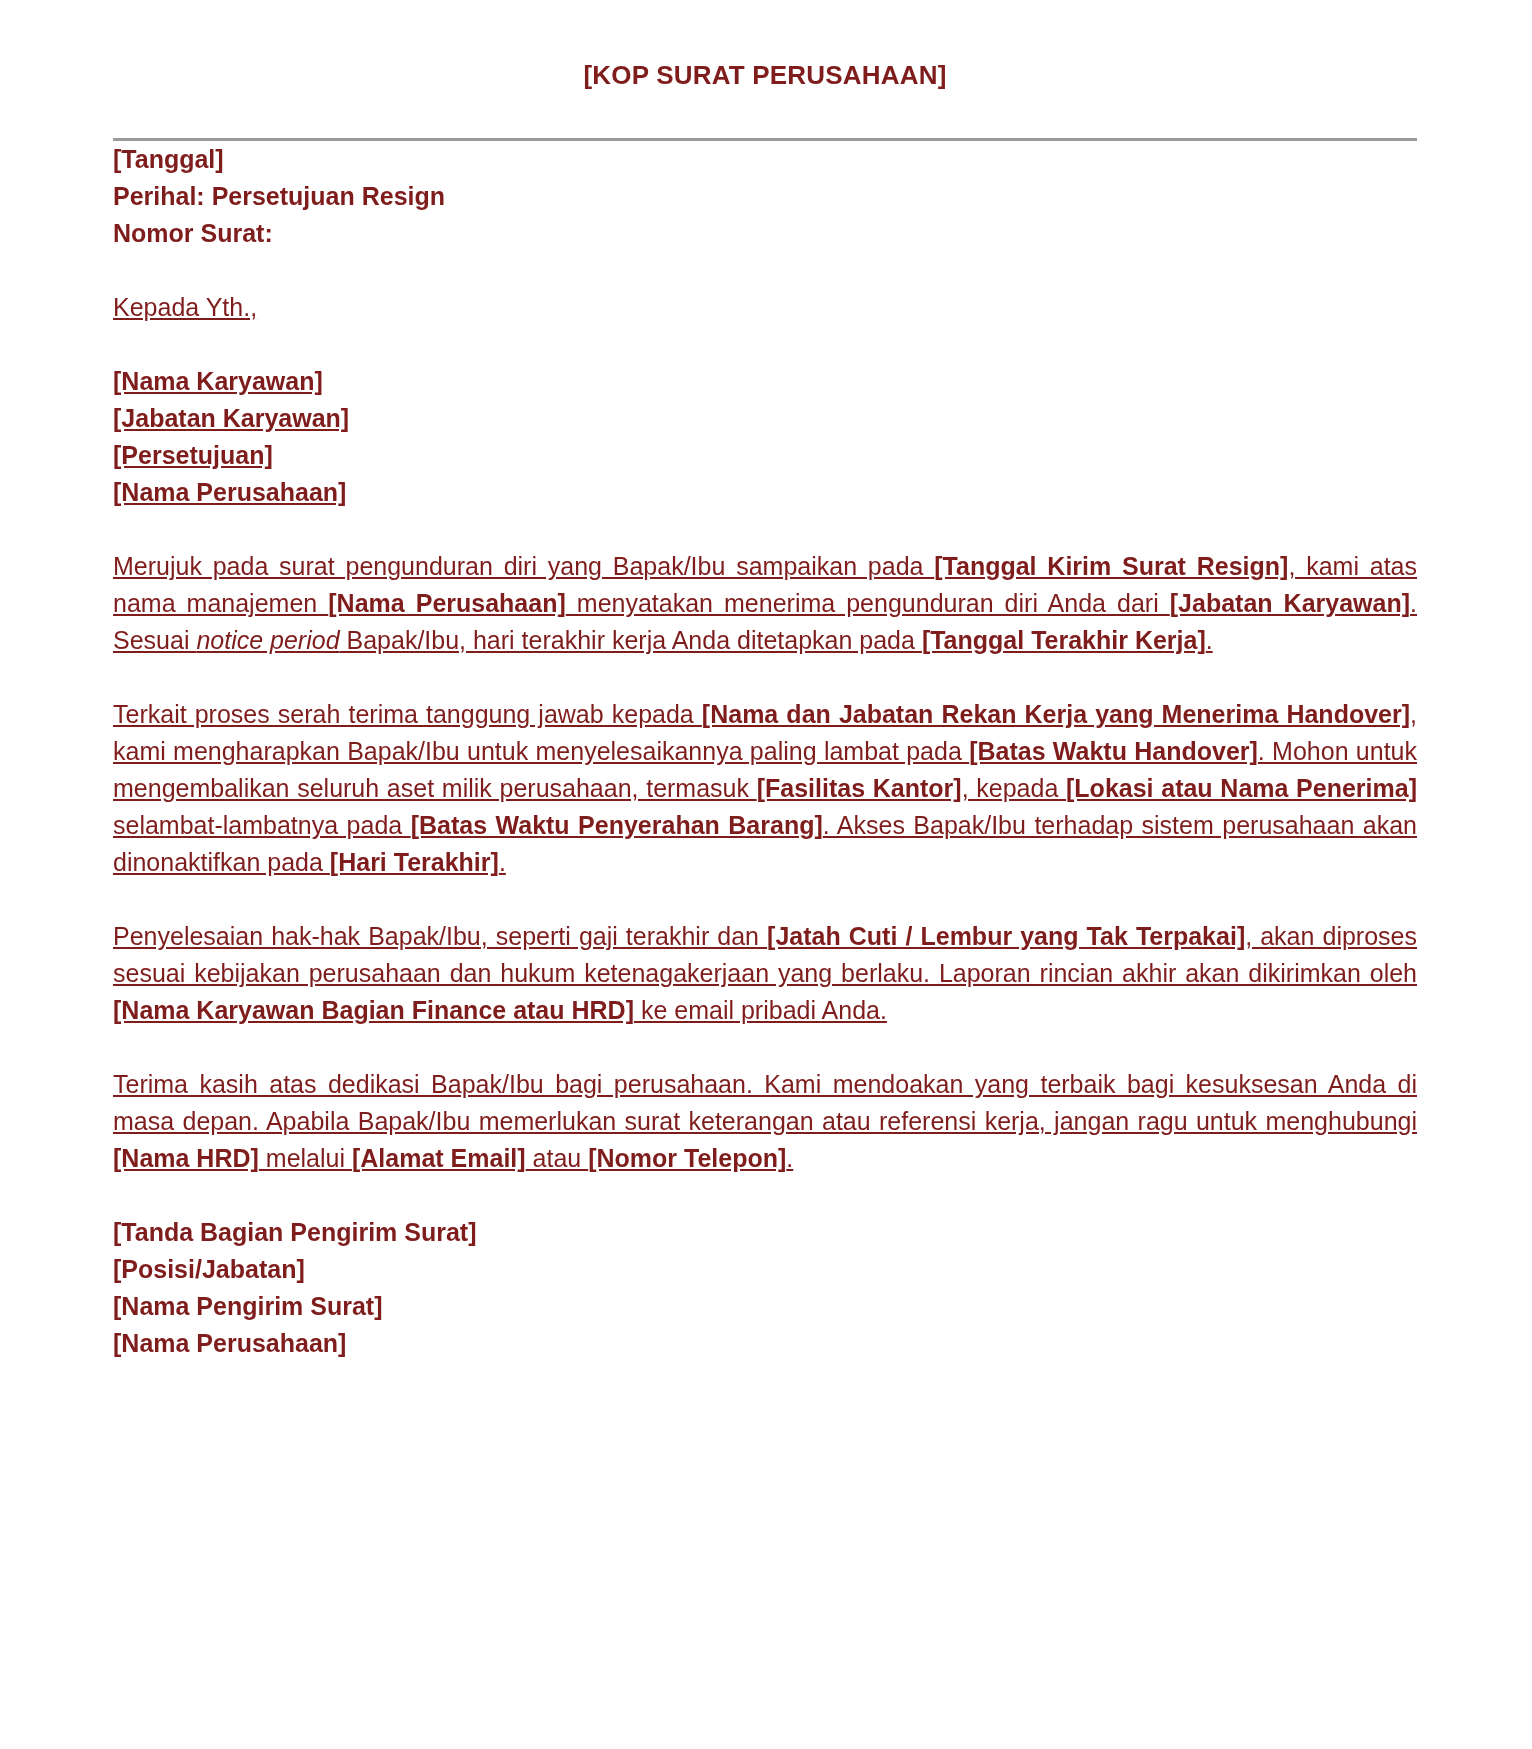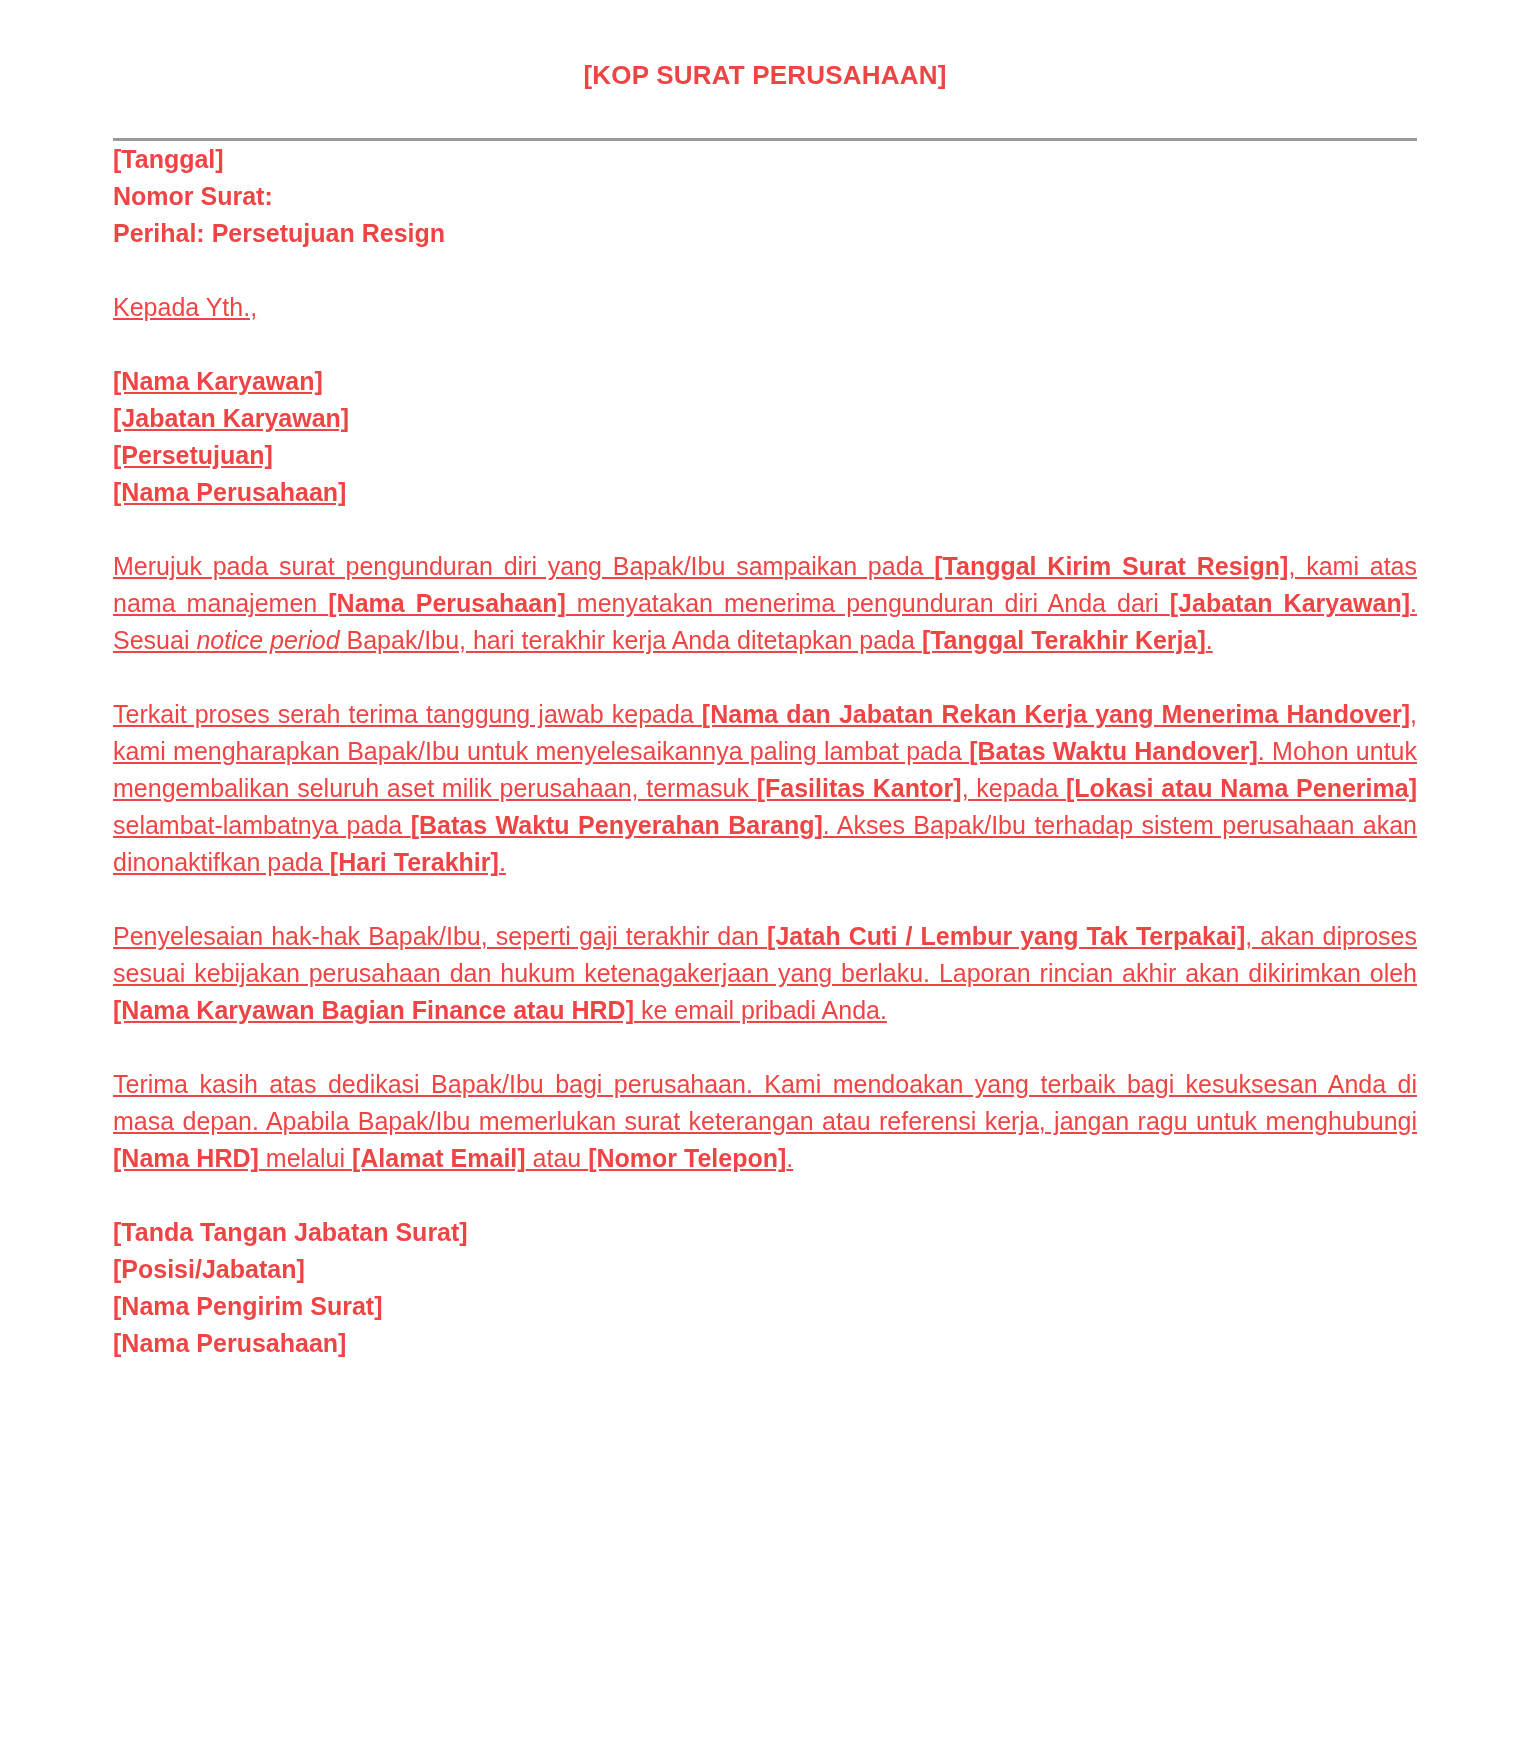--- a/index.html
+++ b/index.html
@@ -7,21 +7,21 @@
     padding: 0;
     background: #ffffff;
   }
   .page {
     position: relative;
     width: 1532px;
     height: 1749px;
     background: #ffffff;
     box-sizing: border-box;
     font-family: "Liberation Sans", sans-serif;
-    color: #ef4444;
+    color: #7f1d1d;
     overflow: hidden;
   }
   .page-inner {
     padding: 0 115px 0 113px;
   }
 
   
   .letterhead {
     text-align: center;
     font-weight: bold;
@@ -84,42 +84,42 @@
   <div class="page-inner">
 
     <div class="letterhead">[KOP SURAT PERUSAHAAN]</div>
 
     <div class="rule"></div>
 
     <div class="body-area">
 
       <div class="block">
         <span class="line b">[Tanggal]</span>
+        <span class="line b">Perihal: Persetujuan Resign</span>
         <span class="line b">Nomor Surat:</span>
-        <span class="line b">Perihal: Persetujuan Resign</span>
       </div>
 
       <div class="block">
         <span class="line plain">Kepada Yth.,</span>
       </div>
 
       <div class="block">
         <span class="line b">[Nama Karyawan]</span>
         <span class="line b">[Jabatan Karyawan]</span>
         <span class="line b">[Persetujuan]</span>
         <span class="line b">[Nama Perusahaan]</span>
       </div>
 
       <p class="para"><span class="plain">Merujuk pada surat pengunduran diri yang Bapak/Ibu sampaikan pada </span><span class="b">[Tanggal Kirim Surat Resign]</span><span class="plain">, kami atas nama manajemen </span><span class="b">[Nama Perusahaan]</span><span class="plain"> menyatakan menerima pengunduran diri Anda dari </span><span class="b">[Jabatan Karyawan]</span><span class="plain">. Sesuai </span><span class="it">notice period</span><span class="plain"> Bapak/Ibu, hari terakhir kerja Anda ditetapkan pada </span><span class="b">[Tanggal Terakhir Kerja]</span><span class="plain">.</span></p>
       <p class="para"><span class="plain">Terkait proses serah terima tanggung jawab kepada </span><span class="b">[Nama dan Jabatan Rekan Kerja yang Menerima Handover]</span><span class="plain">, kami mengharapkan Bapak/Ibu untuk menyelesaikannya paling lambat pada </span><span class="b">[Batas Waktu Handover]</span><span class="plain">. Mohon untuk mengembalikan seluruh aset milik perusahaan, termasuk </span><span class="b">[Fasilitas Kantor]</span><span class="plain">, kepada </span><span class="b">[Lokasi atau Nama Penerima]</span><span class="plain"> selambat-lambatnya pada </span><span class="b">[Batas Waktu Penyerahan Barang]</span><span class="plain">. Akses Bapak/Ibu terhadap sistem perusahaan akan dinonaktifkan pada </span><span class="b">[Hari Terakhir]</span><span class="plain">.</span></p>
       <p class="para"><span class="plain">Penyelesaian hak-hak Bapak/Ibu, seperti gaji terakhir dan </span><span class="b">[Jatah Cuti / Lembur yang Tak Terpakai]</span><span class="plain">, akan diproses sesuai kebijakan perusahaan dan hukum ketenagakerjaan yang berlaku. Laporan rincian akhir akan dikirimkan oleh </span><span class="b">[Nama Karyawan Bagian Finance atau HRD]</span><span class="plain"> ke email pribadi Anda.</span></p>
       <p class="para"><span class="plain">Terima kasih atas dedikasi Bapak/Ibu bagi perusahaan. Kami mendoakan yang terbaik bagi kesuksesan Anda di masa depan. Apabila Bapak/Ibu memerlukan surat keterangan atau referensi kerja, jangan ragu untuk menghubungi </span><span class="b">[Nama HRD]</span><span class="plain"> melalui </span><span class="b">[Alamat Email]</span><span class="plain"> atau </span><span class="b">[Nomor Telepon]</span><span class="plain">.</span></p>
 
       <div class="block sig">
-        <span class="line">[Tanda Tangan Jabatan Surat]</span>
+        <span class="line">[Tanda Bagian Pengirim Surat]</span>
         <span class="line">[Posisi/Jabatan]</span>
         <span class="line">[Nama Pengirim Surat]</span>
         <span class="line">[Nama Perusahaan]</span>
       </div>
 
     </div>
   </div>
 </div>
 
 </body></html>

